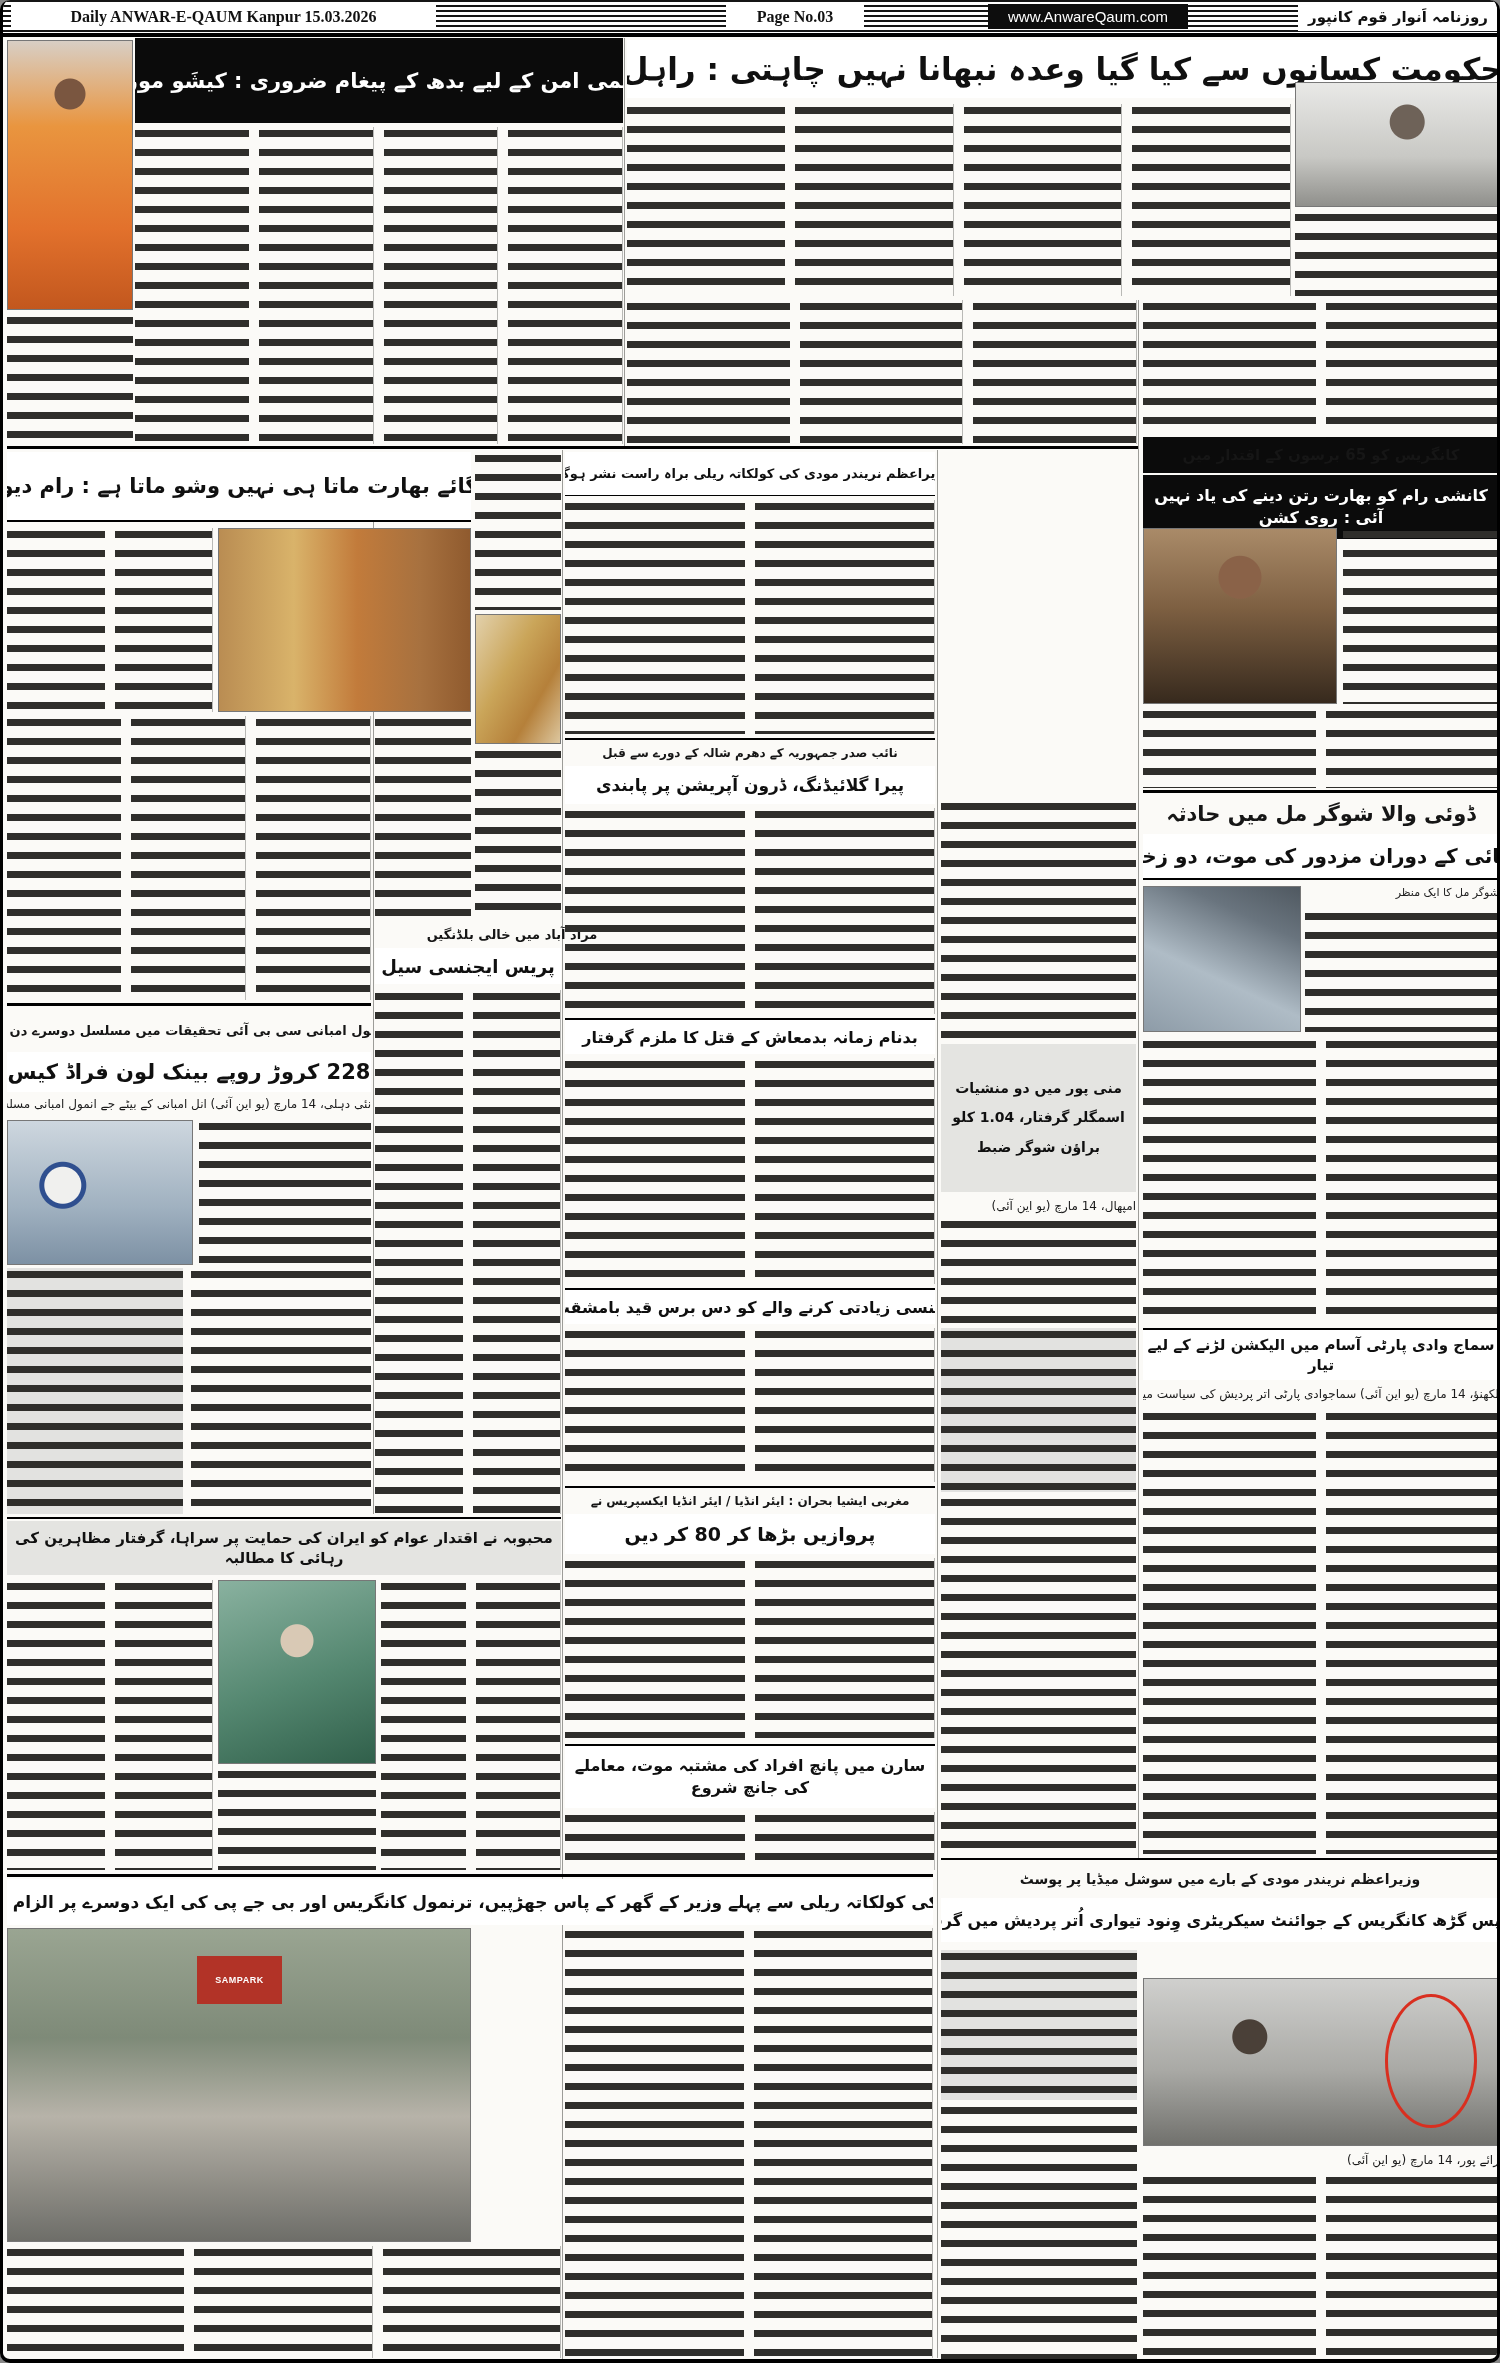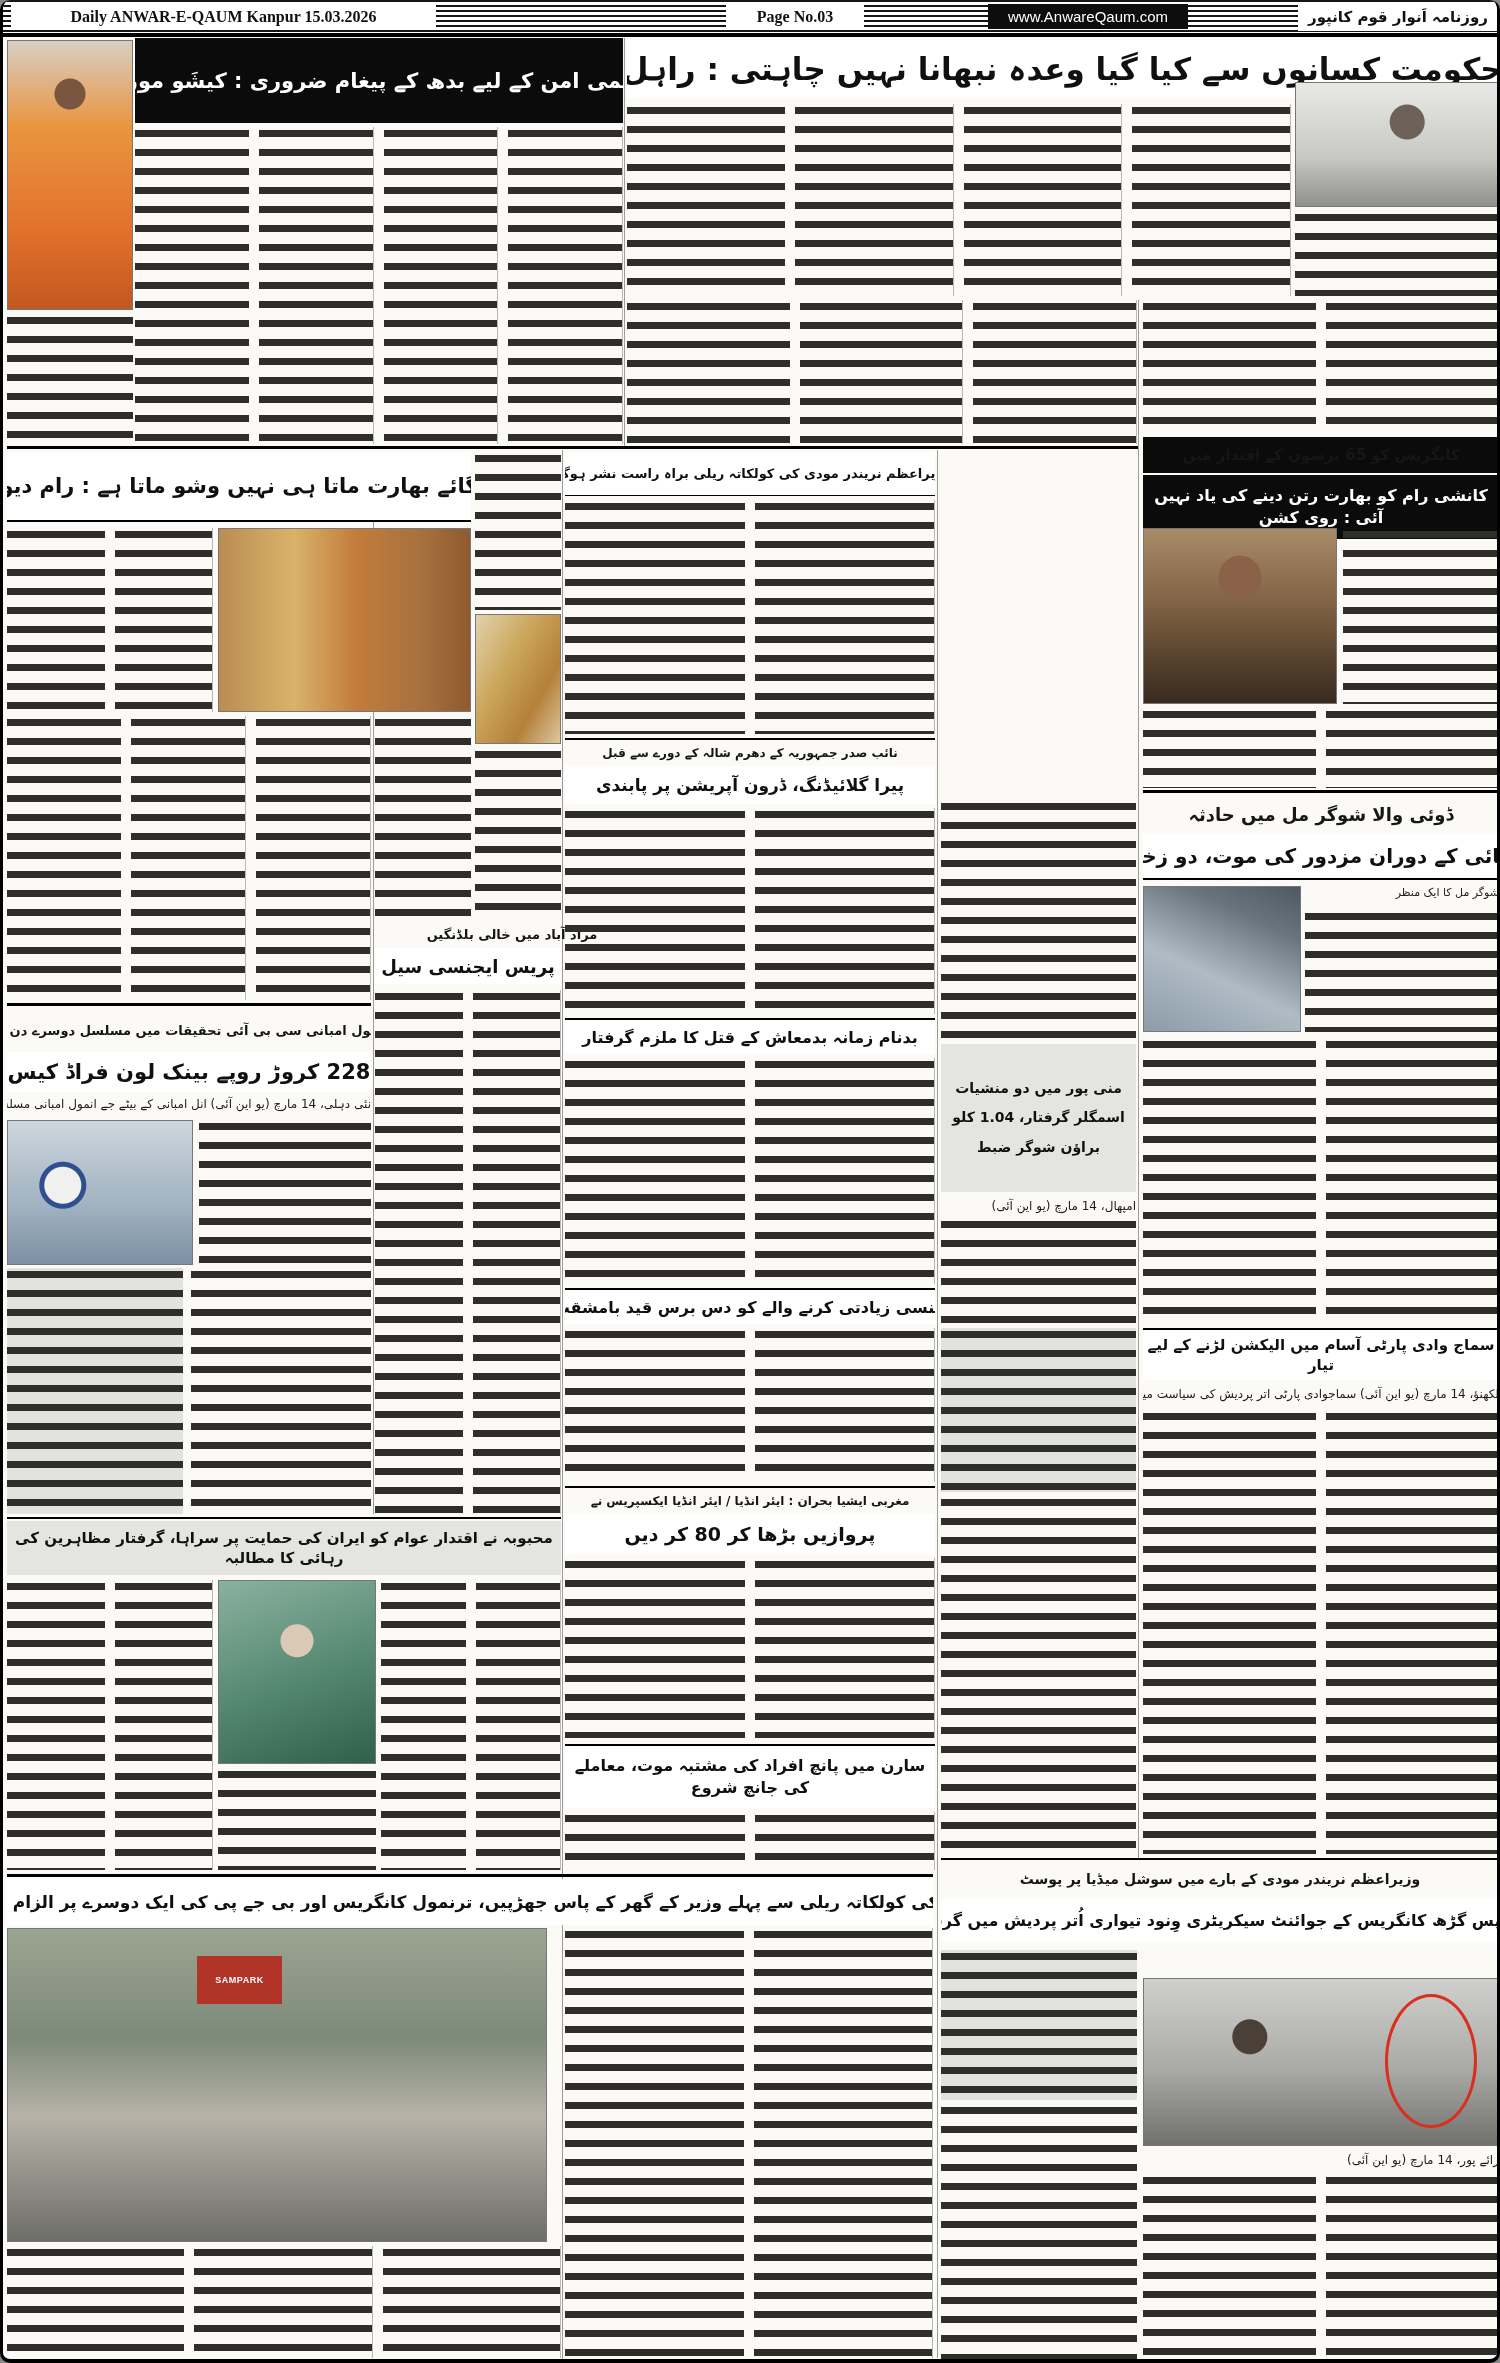--- a/index.html
+++ b/index.html
@@ -141,21 +141,21 @@
       <i></i>
     </div>
   <div class="abs cols" style="left:378px;top:1580px;width:180px;height:290px;">
       <i></i>
       <i></i>
     </div>
   <div class="abs tx" style="left:215px;top:1768px;width:158px;height:102px;"></div>
 
   <div class="abs hr" style="left:4px;top:1874px;width:926px;height:3px;"></div>
   <div class="abs hl" style="left:4px;top:1879px;width:926px;height:46px;font-size:17px;">مودی کی کولکاتہ ریلی سے پہلے وزیر کے گھر کے پاس جھڑپیں، ترنمول کانگریس اور بی جے پی کی ایک دوسرے پر الزام تراشی</div>
-  <div class="abs ph" style="left:4px;top:1928px;width:540px;height:314px;
+  <div class="abs ph" style="left:4px;top:1928px;width:464px;height:314px;
        background:linear-gradient(180deg,#9aa592 0%,#7e8a78 35%,#b7b3a9 60%,#6d6d68 100%);">
     <div class="abs sign" style="left:190px;top:28px;width:85px;height:48px;">SAMPARK</div>
   </div>
   <div class="abs cols" style="left:562px;top:1928px;width:368px;height:430px;">
       <i></i>
       <i></i>
     </div>
   <div class="abs cols" style="left:4px;top:2246px;width:554px;height:112px;">
       <i></i>
       <i></i>
@@ -212,21 +212,21 @@
   <div class="abs ph" style="left:1140px;top:528px;width:194px;height:176px;
        background:radial-gradient(circle at 50% 28%, #8a6248 0 21px, rgba(0,0,0,0) 22px),
                   linear-gradient(180deg,#aa8b69 0%,#7e6042 45%,#36291d 100%);"></div>
   <div class="abs tx" style="left:1340px;top:528px;width:156px;height:176px;"></div>
   <div class="abs cols" style="left:1140px;top:708px;width:356px;height:80px;">
       <i></i>
       <i></i>
     </div>
 
   <div class="abs hr" style="left:1140px;top:790px;width:356px;height:3px;"></div>
-  <div class="abs kick" style="left:1140px;top:795px;width:356px;height:38px;font-size:18px;">ڈوئی والا شوگر مل میں حادثہ</div>
+  <div class="abs kick" style="left:1140px;top:795px;width:356px;height:38px;font-size:21px;">ڈوئی والا شوگر مل میں حادثہ</div>
   <div class="abs hl" style="left:1140px;top:834px;width:356px;height:46px;font-size:20px;border-bottom:2px solid #000;">صفائی کے دوران مزدور کی موت، دو زخمی</div>
   <div class="abs ph" style="left:1140px;top:886px;width:158px;height:146px;
        background:linear-gradient(25deg,#8d9ba7,#afbcc6 40%,#69747e 75%,#4f5860);"></div>
   <div class="abs cap" style="left:1302px;top:886px;width:194px;height:20px;">شوگر مل کا ایک منظر</div>
   <div class="abs tx" style="left:1302px;top:910px;width:194px;height:122px;"></div>
   <div class="abs cols" style="left:1140px;top:1038px;width:356px;height:286px;">
       <i></i>
       <i></i>
     </div>
 

